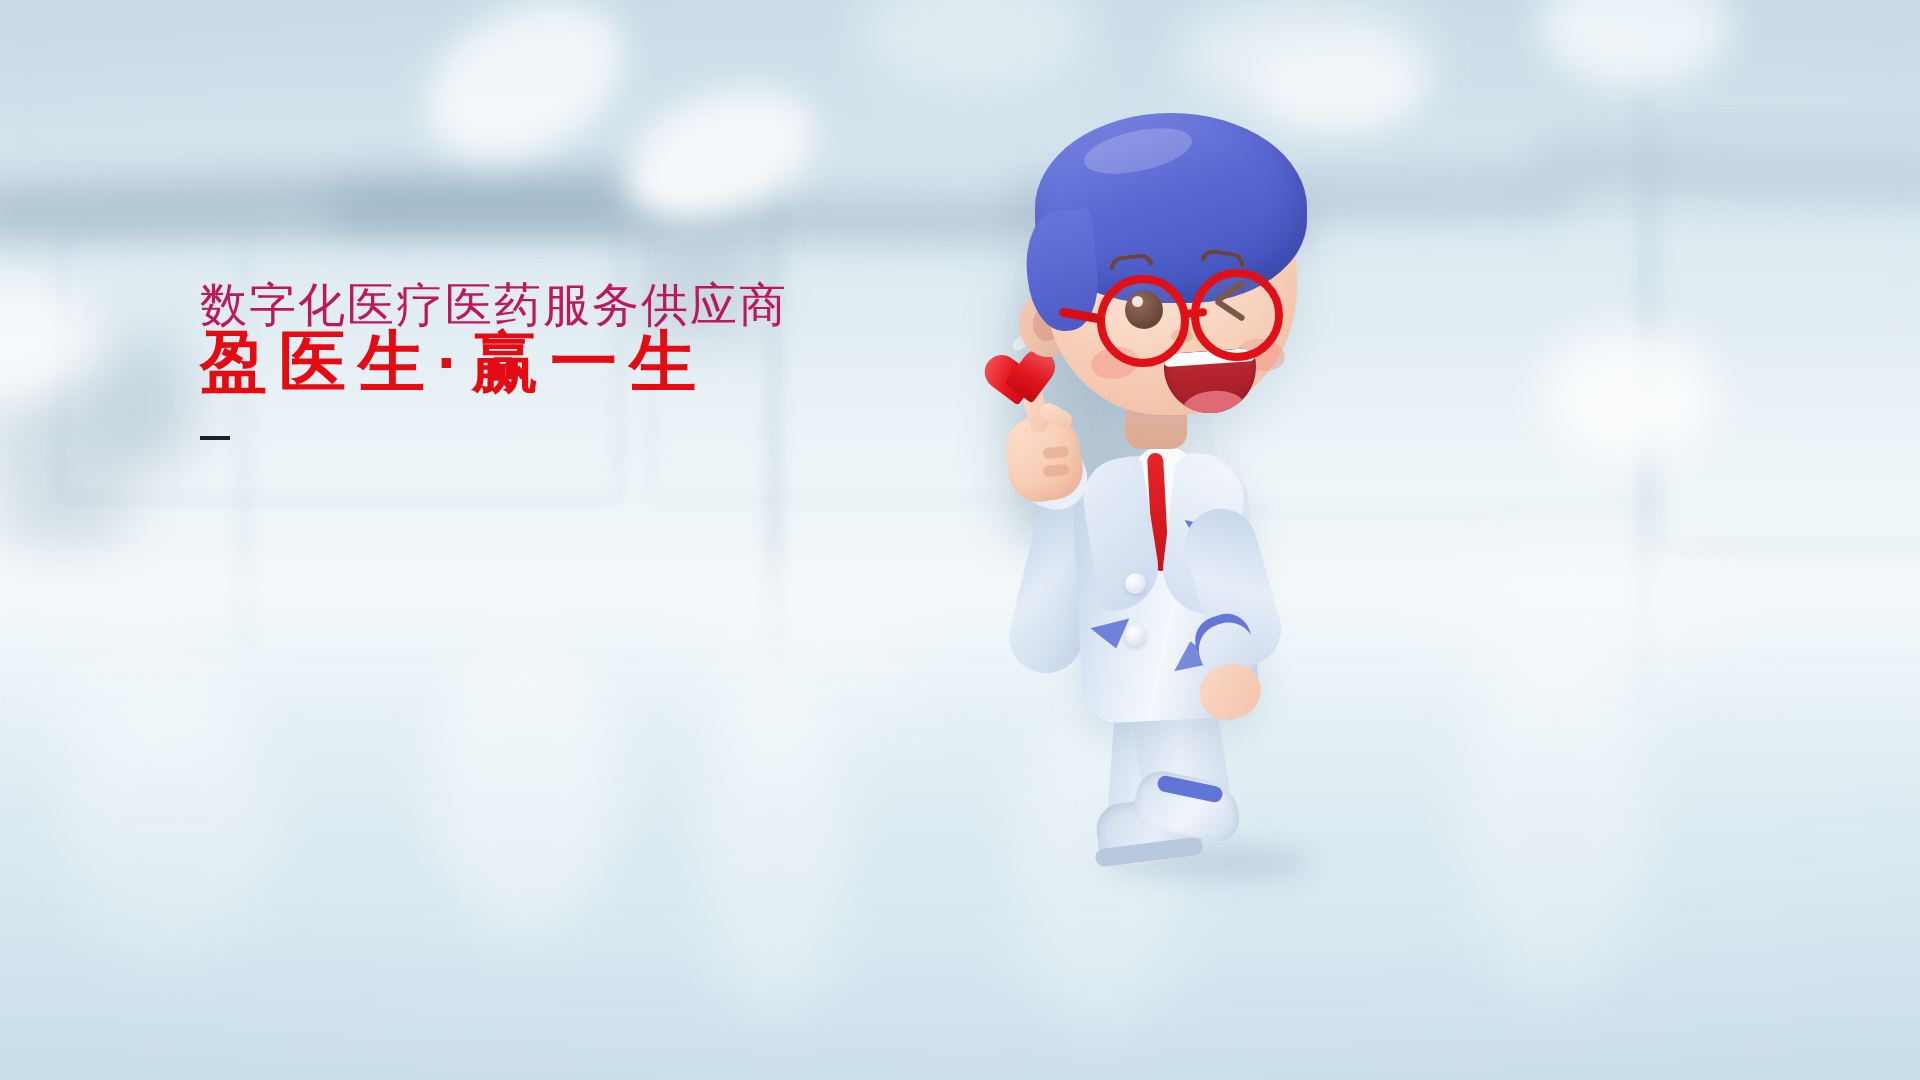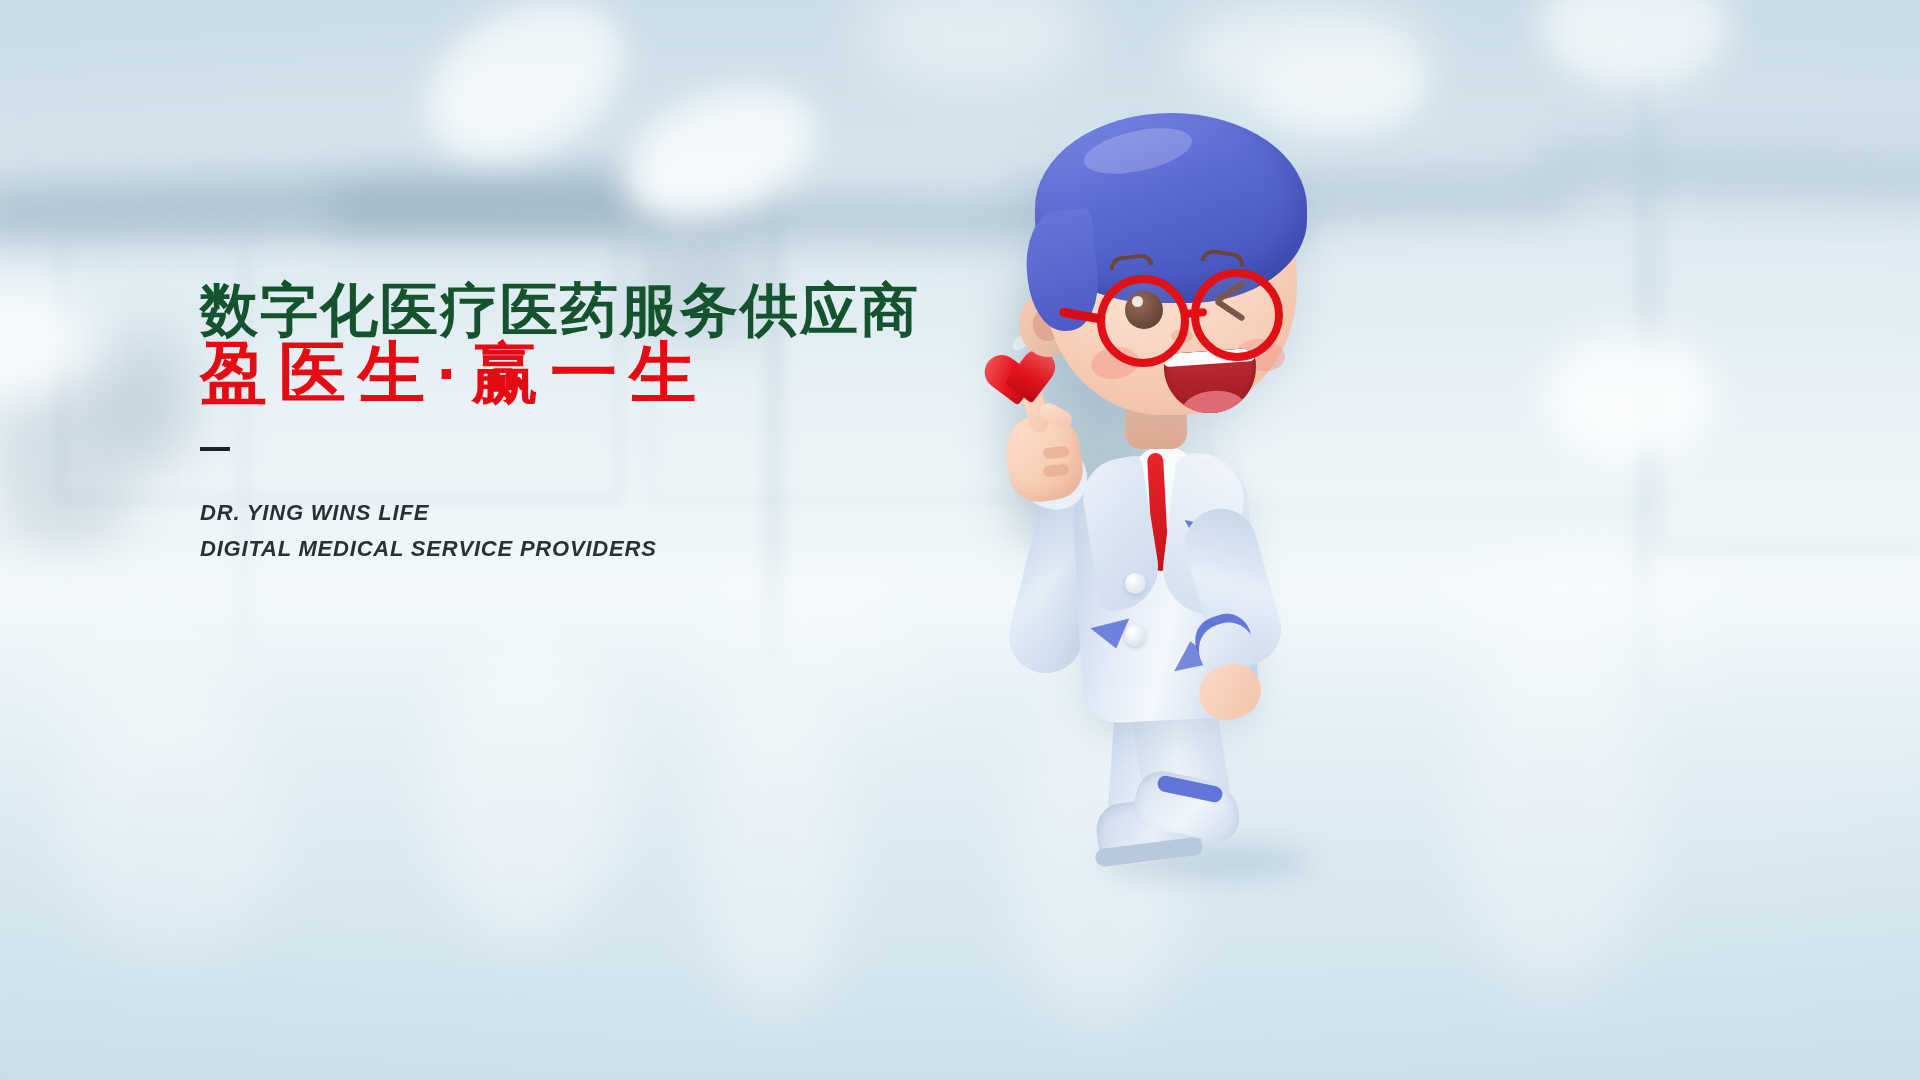--- a/index.html
+++ b/index.html
@@ -83,21 +83,21 @@
   .rf5{left:1010px;top:700px;width:180px;height:330px;opacity:.4;}
   .vignette{
     position:absolute;inset:0;
     background:radial-gradient(120% 95% at 50% 45%,rgba(255,255,255,0) 48%,rgba(181,207,221,.40) 100%);
   }
   .bg-tint{position:absolute;inset:0;background:linear-gradient(180deg,rgba(198,221,233,.30),rgba(255,255,255,.06) 45%,rgba(196,220,232,.26));}
 
   
   .copy{position:absolute;left:200px;top:281px;width:780px;}
   .headline-sub{
-    font-size:58px;line-height:1;letter-spacing:2px;color:#14532d;font-weight:700;
+    font-size:47px;line-height:1;letter-spacing:2px;color:#be185d;font-weight:400;
     white-space:nowrap;
   }
   .headline-main{
     font-size:67px;line-height:1;letter-spacing:12px;color:#e60a12;font-weight:700;
     white-space:nowrap;
   }
   .rule{
     margin-top:41px;width:30px;height:4px;background:#1d2227;
   }
   .eng{margin-top:44px;}
@@ -408,24 +408,20 @@
     <div class="vignette"></div>
   </div>
 
   <div class="copy">
     <div class="headline-sub">数字化医疗医药服务供应商</div>
 
     <div class="headline-main">盈医生·赢一生</div>
 
     <div class="rule"></div>
 
-    <div class="eng">
-      <div class="eng-line">DR. YING WINS LIFE</div>
-      <div class="eng-line">DIGITAL MEDICAL SERVICE PROVIDERS</div>
-    </div>
   </div>
 
   <div class="character">
 
     <div class="shadow-ground"></div>
 
     <div class="leg leg-back"></div>
     <div class="shoe shoe-back"></div>
     <div class="shoe-sole"></div>
     <div class="leg leg-front"></div>

